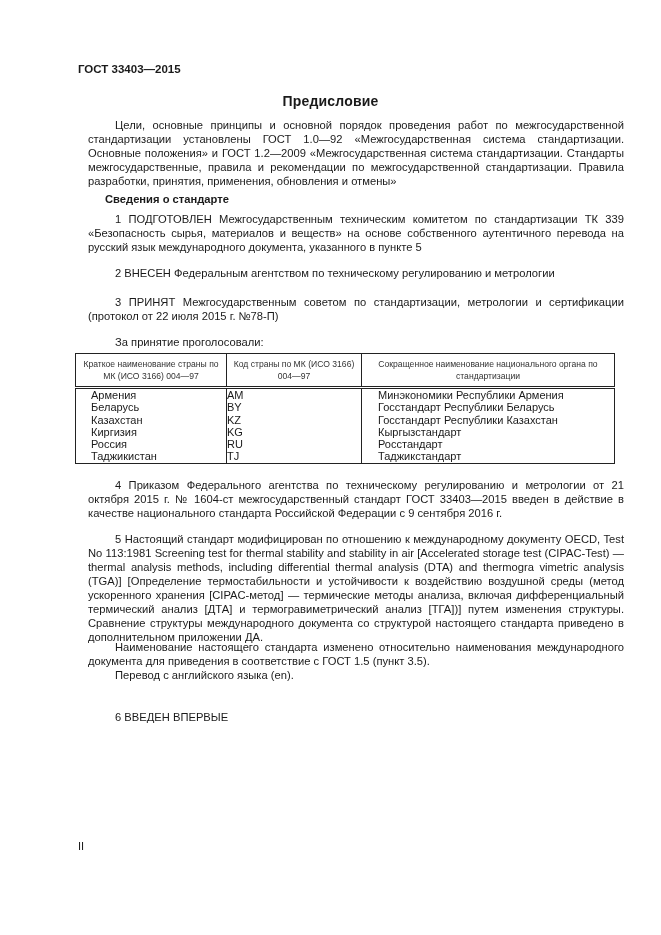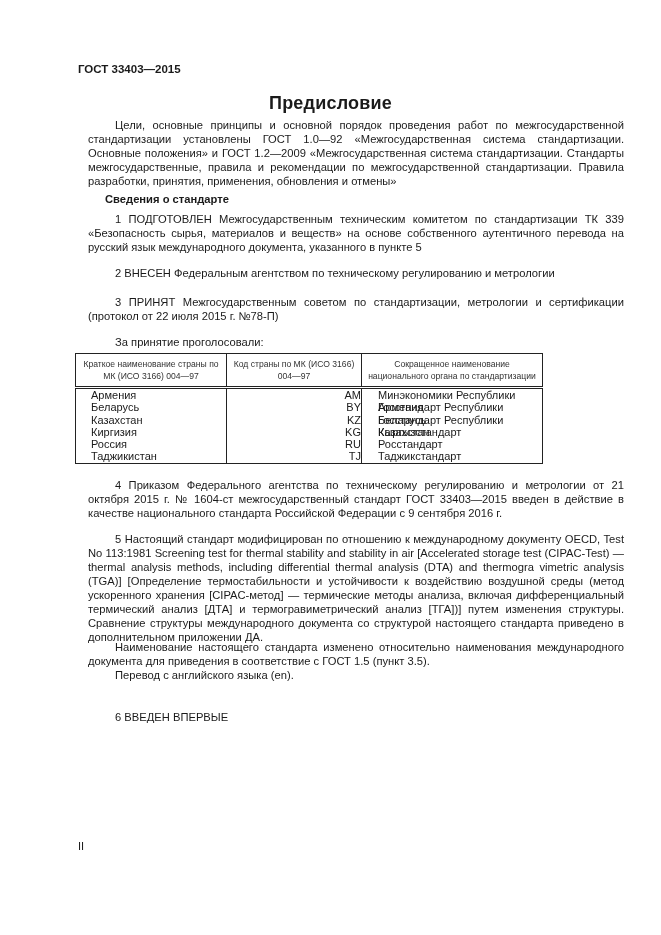--- a/index.html
+++ b/index.html
@@ -2,40 +2,40 @@
 <html><head>
 <meta charset="utf-8">
 <style>
   html, body { margin: 0; padding: 0; background: #ffffff; }
   body {
     width: 661px; height: 935px; position: relative; overflow: hidden;
     font-family: "Liberation Sans", sans-serif; color: #1a1a1a;
   }
   .page { position: absolute; left: 0; top: 0; width: 661px; height: 935px; padding-left: 35px; }
   .hdr { position: absolute; left: 78px; top: 63px; font-size: 11.5px; font-weight: bold; }
-  .title { position: absolute; left: 0; width: 661px; top: 93px; text-align: center; font-size: 18px; font-weight: bold; letter-spacing: 0.2px; }
+  .title { position: absolute; left: 0; width: 661px; top: 93px; text-align: center; font-size: 14px; font-weight: bold; letter-spacing: 0.2px; }
   .para {
     position: absolute; left: 88px; width: 536px; font-size: 11.2px; line-height: 14px;
     text-align: justify; text-indent: 27px; margin: 0;
   }
   .sub { position: absolute; left: 105px; top: 193px; font-size: 11.2px; font-weight: bold; }
   table.votes {
-    position: absolute; left: 75px; top: 353px; width: 468px; border-collapse: collapse;
+    position: absolute; left: 75px; top: 353px; width: 540px; border-collapse: collapse;
     font-size: 11px; border: 1.3px solid #222;
   }
   table.votes th {
     font-weight: normal; font-size: 8.6px; line-height: 12px; color: #333;
     padding: 4px 2px 4px 2px; text-align: center; border-left: 1px solid #222; border-right: 1px solid #222;
     border-bottom: 3px double #222; height: 24px;
   }
   table.votes td { border-left: 1px solid #222; border-right: 1px solid #222; padding: 0; vertical-align: top; }
   .c1 { width: 146px; }
   .c2 { width: 130px; }
   .col1 div { padding-left: 15px; height: 12.3px; line-height: 12.3px; }
-  .col2 div { text-align: right; height: 12.3px; line-height: 12.3px; }
+  .col2 div { text-align: left; height: 12.3px; line-height: 12.3px; }
   .col3 div { padding-left: 16px; height: 12.3px; line-height: 12.3px; }
   .col-body { padding-top: 3px; padding-bottom: 4px; }
   .pagenum { position: absolute; left: 78px; top: 840px; font-size: 11px; }
 </style>
 </head>
 <body>
 
 <div class="page">
   <div class="hdr">ГОСТ 33403—2015</div>
   <div class="title">Предисловие</div>

